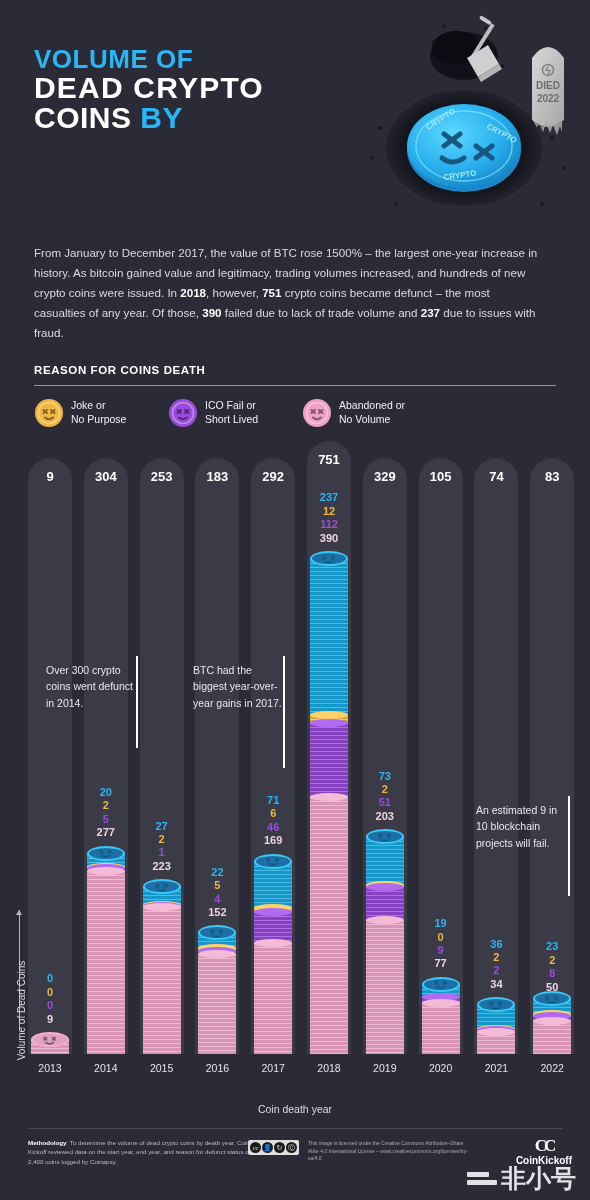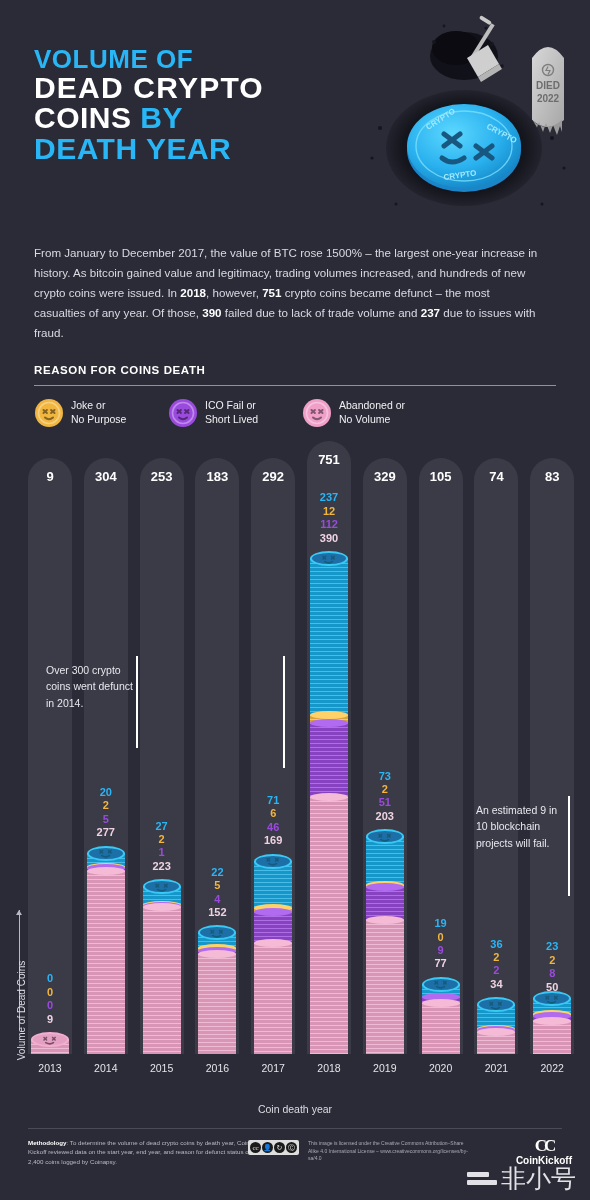--- a/index.html
+++ b/index.html
@@ -182,37 +182,36 @@
     font-size: 17px; font-weight: 800; color: #ffffff;
     font-family: "Liberation Serif", serif; letter-spacing: -3px;
   }
   .brand-name { font-size: 10px; font-weight: 800; color: #ffffff; margin-top: -1px; }
   .watermark {
     position: absolute; right: 14px; top: 38px;
     display: flex; align-items: center; gap: 4px;
     opacity: 0.92;
   }
   .wm-glyph {
-    font-size: 25px; font-weight: 400; color: #f2f2f5; line-height: 1;
+    font-size: 25px; font-weight: 700; color: #f2f2f5; line-height: 1;
     letter-spacing: 0px;
   }
   .wm-bars { display: flex; flex-direction: column; gap: 3px; }
   .wm-bars span { display: block; background: #f2f2f5; height: 5px; border-radius: 1px; }
 </style>
 </head>
 <body>
 
 <div id="page">
 
   <div class="header">
     <div class="title">
       <div class="title-line tl1">VOLUME OF</div>
       <div class="title-line tl2">DEAD CRYPTO</div>
       <div class="title-line tl3"><span>COINS</span> <span class="by">BY</span></div>
-      <div class="title-line tl4">DEATH YEAR</div>
     </div>
 
     <div class="art">
       <svg width="250" height="215" viewBox="0 0 250 215">
         <defs>
           <radialGradient id="holeG" cx="50%" cy="50%" r="50%">
             <stop offset="0%" stop-color="#0c0c12"></stop>
             <stop offset="78%" stop-color="#15151d"></stop>
             <stop offset="100%" stop-color="#23232e"></stop>
           </radialGradient>
@@ -711,20 +710,21 @@
           <div class="bar-labels" style="bottom: 60px;">
             <div class="bl-blue">23</div>
             <div class="bl-orange">2</div>
             <div class="bl-purple">8</div>
             <div class="bl-pink">50</div>
           </div>
           <div class="xlabel-cell" style="bottom: -20px;">2022</div>
         </div>
         <div class="anno" style="left: 18px; top: 210px; width: 92px;">Over 300 crypto coins went defunct in 2014.</div>
         <div class="anno-bar" style="left: 108px; top: 204px; height: 92px;"></div>
+        <div class="anno" style="left: 165px; top: 210px; width: 92px;">BTC had the biggest year-over-year gains in 2017.</div>
         <div class="anno-bar" style="left: 255px; top: 204px; height: 112px;"></div>
         <div class="anno" style="left: 448px; top: 350px; width: 92px;">An estimated 9 in 10 blockchain projects will fail.</div>
         <div class="anno-bar" style="left: 540px; top: 344px; height: 100px;"></div>
       </div>
   </div>
 
   <div class="axis-y-arrow"></div>
   <div class="axis-y-title">Volume of Dead Coins</div>
   <div class="axis-x-title">Coin death year</div>
 

